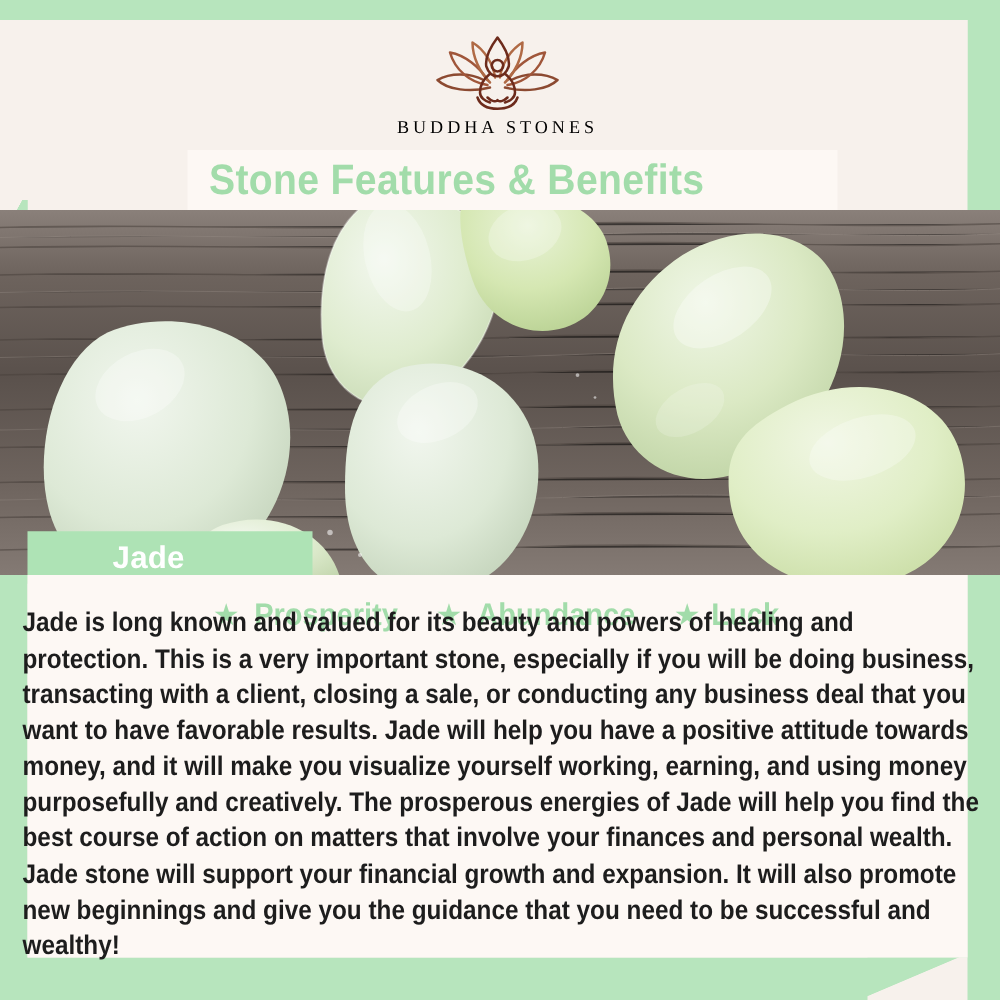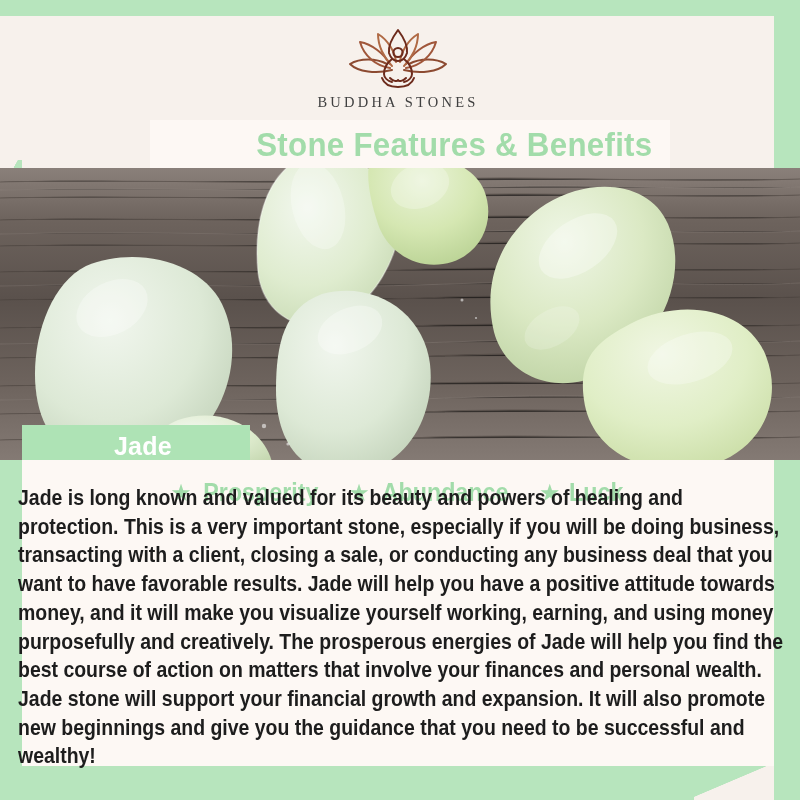--- a/index.html
+++ b/index.html
@@ -71,33 +71,33 @@
   .logo-mark {
     width: 112px;
     height: 64px;
     display: block;
   }
   .logo-word {
     margin-top: 4px;
     font-family: "Liberation Serif", serif;
     font-size: 14.5px;
     letter-spacing: 3.2px;
-    color: #404040;
+    color: #000000;
     font-weight: 400;
   }
 
   
   .title-band {
     position: absolute;
     left: 150px; top: 120px;
     width: 520px; height: 48px;
     background: #fdf8f4;
     display: flex;
     align-items: center;
-    justify-content: flex-end;
+    justify-content: flex-start;
   }
   .title-text {
     font-size: 34px;
     font-weight: bold;
     color: #a2dcaa;
     letter-spacing: 0.3px;
     transform: scaleX(0.92);
     white-space: nowrap;
   }
 
@@ -114,21 +114,21 @@
   
   .jade-band {
     position: absolute;
     left: 22px; top: 425px;
     width: 228px; height: 42px;
     background: #aee3b5;
     display: flex;
     align-items: center;
   }
   .jade-text {
-    margin-left: 92px;
+    margin-left: 68px;
     color: #ffffff;
     font-size: 25px;
     font-weight: bold;
     letter-spacing: 0.2px;
   }
 
   
   .content {
     position: absolute;
     left: 22px; top: 460px;

